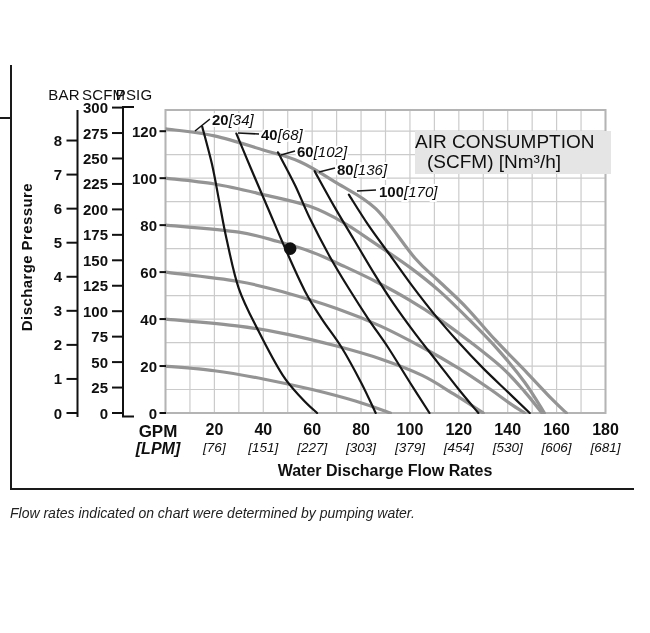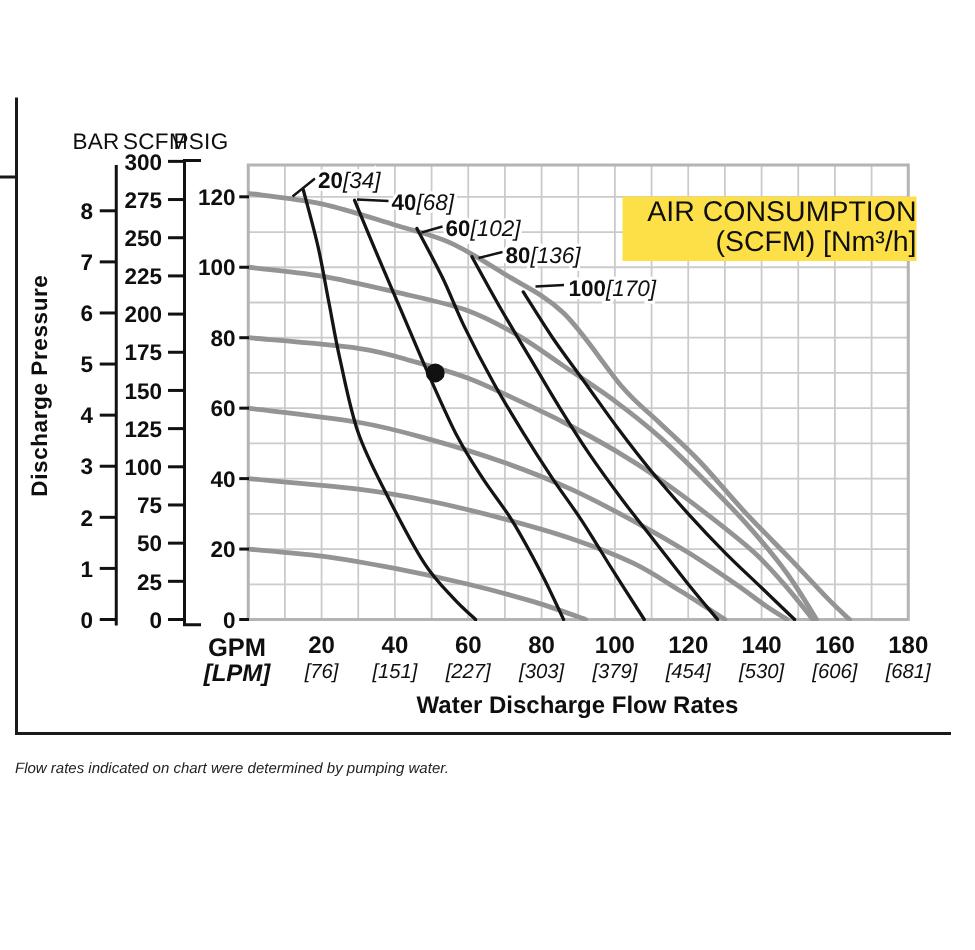--- a/index.html
+++ b/index.html
@@ -18,27 +18,27 @@
   svg#chart{position:absolute;left:0;top:0;}
   svg text{font-family:"Liberation Sans",sans-serif;fill:#0f0f0f;}
   .num{font-weight:700;font-size:15px;}
   .gpm{font-weight:700;font-size:16px;}
   .lpm{font-style:italic;font-size:13.5px;}
   .unit1{font-weight:700;font-size:17px;}
   .unit2{font-style:italic;font-weight:700;font-size:16px;}
   .airlab{paint-order:stroke;stroke:#ffffff;stroke-width:4px;}
   .air-n{font-weight:700;font-size:15px;}
   .air-b{font-style:italic;font-size:15px;}
-  .legend-title{position:absolute;left:415px;top:131px;width:196px;text-align:right;background:#fde047;
+  .legend-title{position:absolute;left:415px;top:131px;width:196px;text-align:left;background:#e5e5e5;
                 line-height:20px;font-size:19px;padding:1px 0 2px 0;}
   .legend-title .b{font-weight:400;margin-left:12px;}
   .legend-title .i{}
   .xtitle{position:absolute;left:165px;top:462px;width:440px;text-align:center;
           font-weight:700;font-size:16px;}
-  .note{position:absolute;left:10px;font-style:italic;font-size:10px;color:#222;line-height:22px;}
+  .note{position:absolute;left:10px;font-style:italic;font-size:14px;color:#222;line-height:22px;}
   .note1{top:502px;}
   .note2{top:531px;}
 </style>
 </head>
 <body>
 
 <div class="page">
   <div class="abs border-left"></div>
   <div class="abs border-tick"></div>
   <div class="abs border-bottom"></div>

